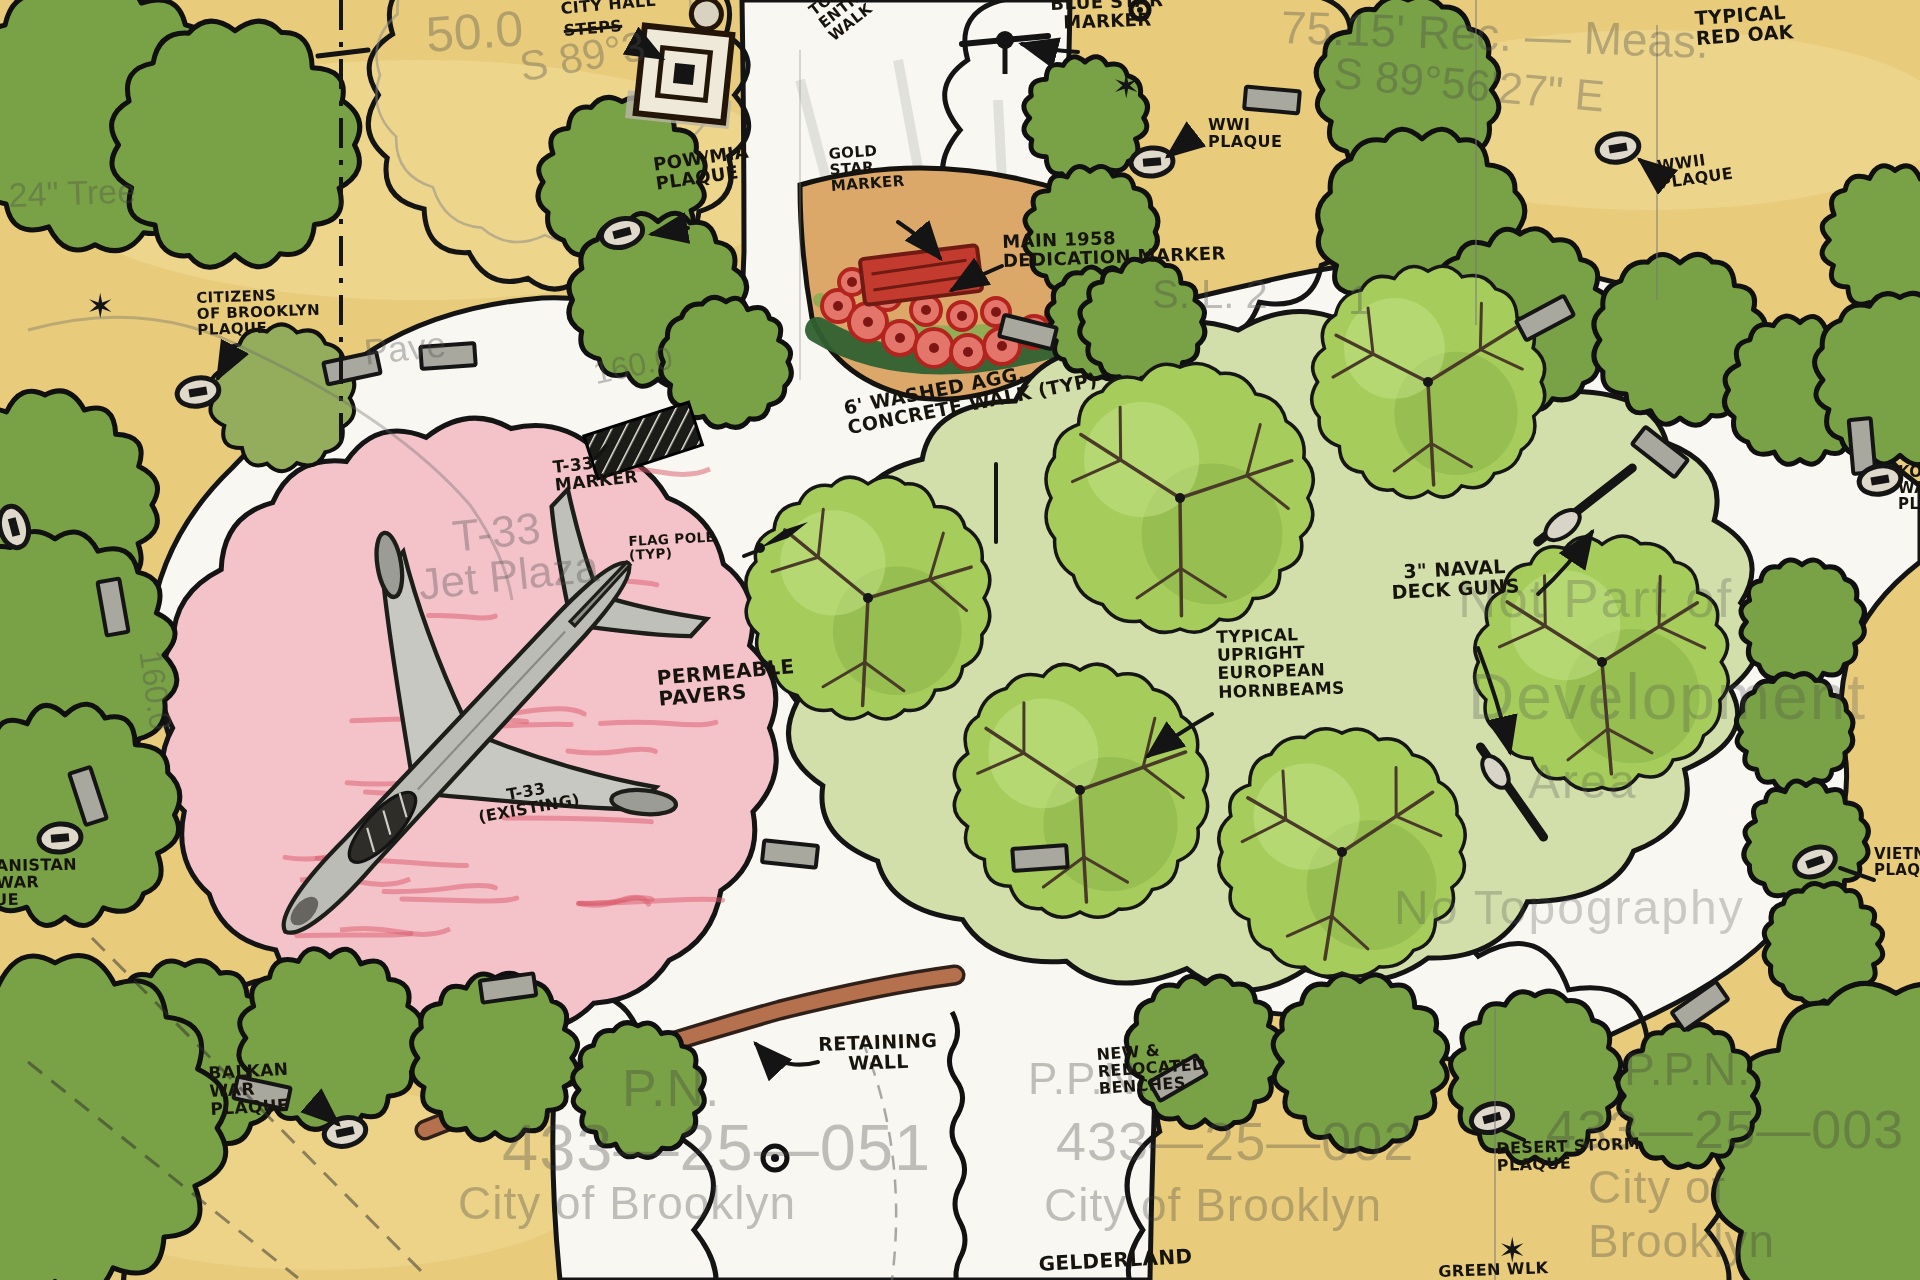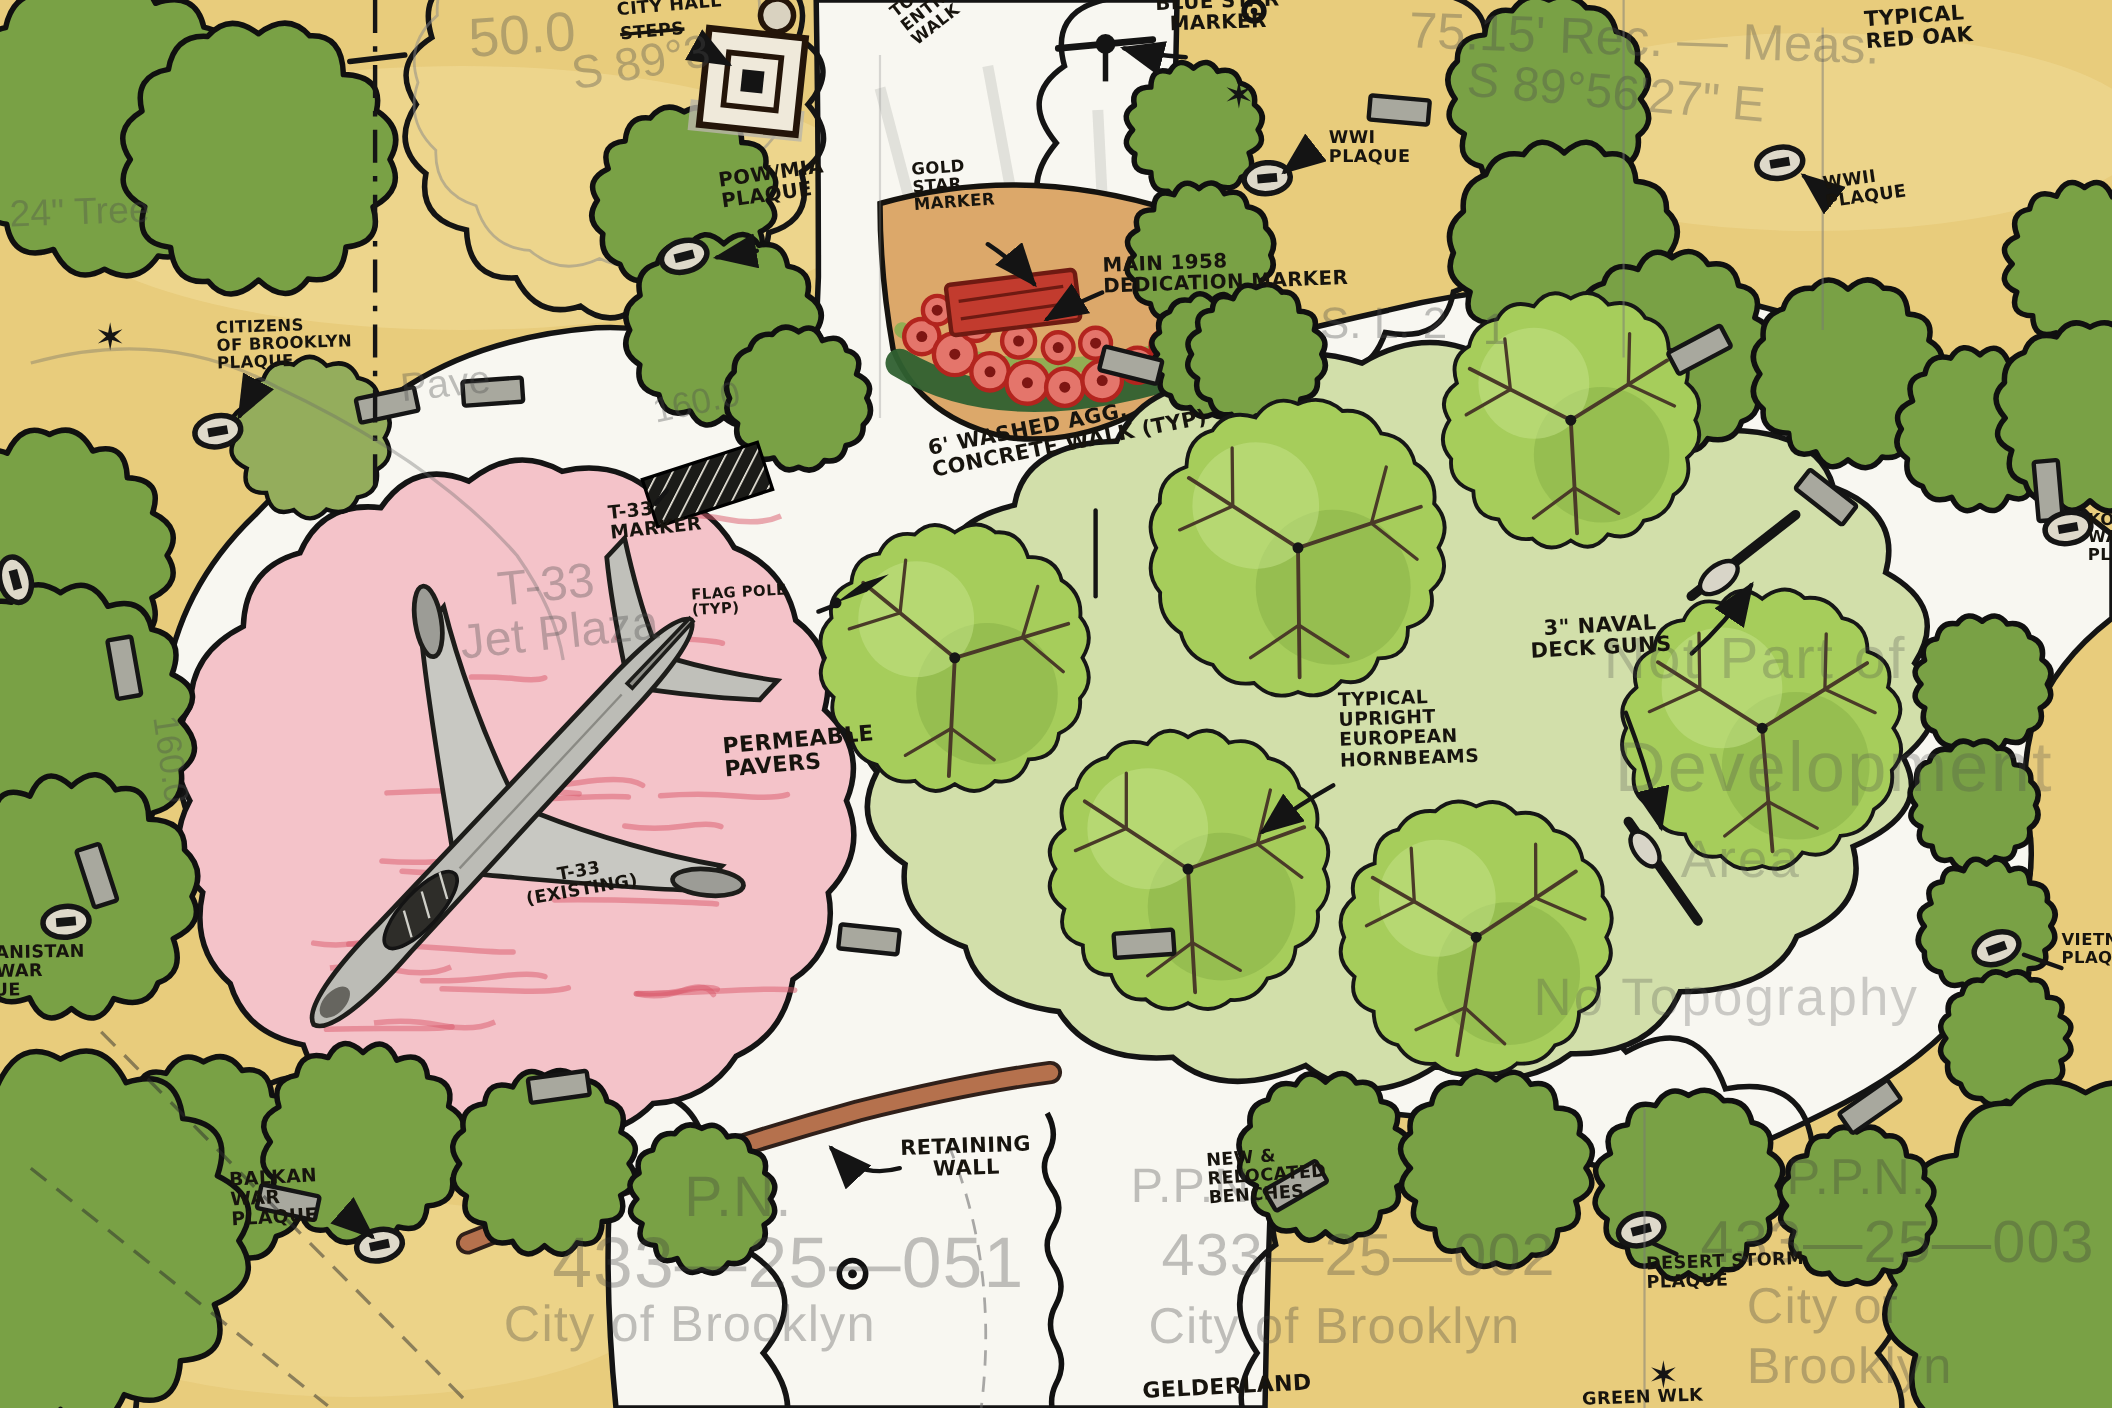--- a/index.html
+++ b/index.html
@@ -468,21 +468,21 @@
         <path d="M1524,1140 L1502,1130"></path>
       </g>
 </svg>
 
 <div id="textLayer">
       <div class="lbl survey" style="left: 424px; top: 6px; font-size: 50px; transform: rotate(-4deg);">50.0</div>
       <div class="lbl survey" style="left: 516px; top: 44px; font-size: 42px; transform: rotate(-10deg);">S 89°3</div>
       <div class="lbl survey" style="left: 8px; top: 176px; font-size: 34px; transform: rotate(-2deg);">24" Tree</div>
       <div class="lbl survey" style="left: 1282px; top: 0px; font-size: 46px; transform: rotate(2deg);">75.15' Rec. — Meas.</div>
       <div class="lbl survey" style="left: 1336px; top: 48px; font-size: 44px; transform: rotate(5deg);">S 89°56'27" E</div>
-      <div class="lbl survey" style="left: 1200px; top: 272px; font-size: 40px; transform: rotate(0deg);">S. L. 2</div>
+      <div class="lbl survey" style="left: 1152px; top: 272px; font-size: 40px; transform: rotate(0deg);">S. L. 2</div>
       <div class="lbl survey" style="left: 1348px; top: 278px; font-size: 40px; transform: rotate(0deg);">1</div>
       <div class="lbl survey" style="left: 362px; top: 332px; font-size: 36px; transform: rotate(-6deg);">Pave</div>
       <div class="lbl survey" style="left: 590px; top: 356px; font-size: 32px; transform: rotate(-12deg);">160.0</div>
       <div class="lbl survey" style="left: 168px; top: 648px; font-size: 32px; transform: rotate(82deg);">160.0</div>
       <div class="lbl survey" style="left: 450px; top: 512px; font-size: 44px; transform: rotate(-6deg);">T-33</div>
       <div class="lbl survey" style="left: 416px; top: 560px; font-size: 44px; transform: rotate(-6deg);">Jet Plaza</div>
       <div class="lbl wm" style="left: 1458px; top: 568px; font-size: 53px; transform: rotate(0deg);">Not Part of</div>
       <div class="lbl wm" style="left: 1468px; top: 660px; font-size: 64px; transform: rotate(0deg); text-align: right;">Development</div>
       <div class="lbl wm" style="left: 1528px; top: 754px; font-size: 48px; transform: rotate(0deg);">Area</div>
       <div class="lbl wm" style="left: 1394px; top: 842px; font-size: 48px; transform: rotate(0deg); margin-top: 38px;">No Topography</div>

